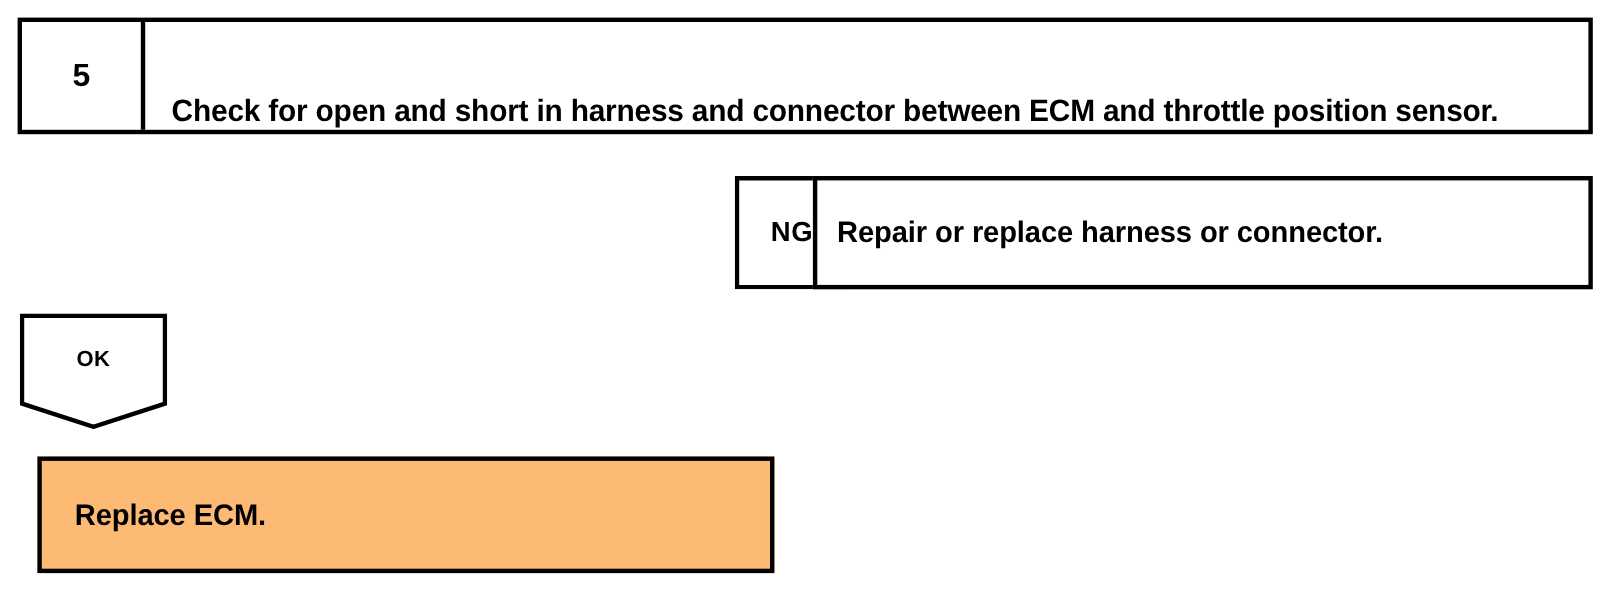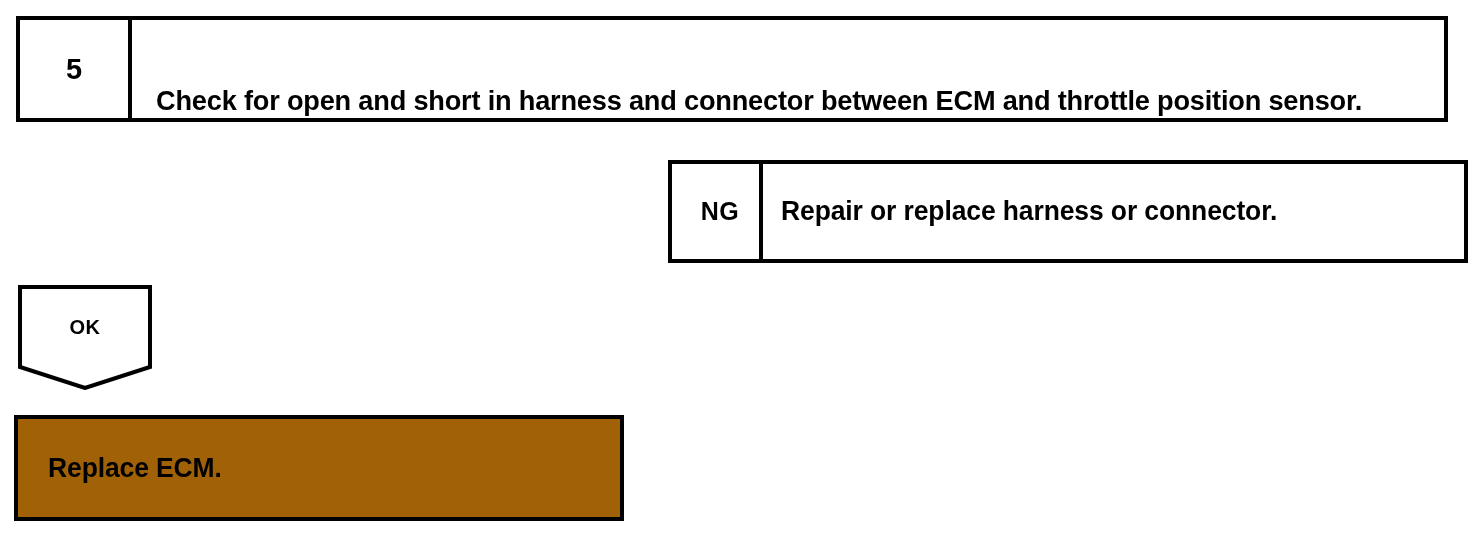--- a/index.html
+++ b/index.html
@@ -96,21 +96,20 @@
     left: 739px;
     top: 160px;
     width: 709px;   
     height: 103px;  
     box-sizing: border-box;
     border: 4px solid #000;
     background: #fff;
     display: flex;
     align-items: center;
     padding-left: 18px;
-    margin-left: 20px;
   }
   .ng-result-text {
     font-size: 27px;
     font-weight: bold;
     line-height: 1.2;
     letter-spacing: -0.1px;
     transform: scaleX(0.98);
     transform-origin: left center;
   }
 
@@ -132,27 +131,27 @@
     display: flex;
     align-items: center;
     justify-content: center;
     font-size: 20px;
     font-weight: bold;
     letter-spacing: 0.5px;
   }
 
   .ok-result-box {
     position: absolute;
-    left: 14px;
+    left: 34px;
     top: 415px;
-    width: 610px;   
+    width: 670px;   
     height: 106px;  
     box-sizing: border-box;
     border: 4px solid #000;
-    background: #a16207;
+    background: #fdba74;
     display: flex;
     align-items: center;
     padding-left: 30px;
   }
   .ok-result-text {
     font-size: 27px;
     font-weight: bold;
     line-height: 1.2;
     letter-spacing: -0.1px;
     transform: scaleX(0.98);

